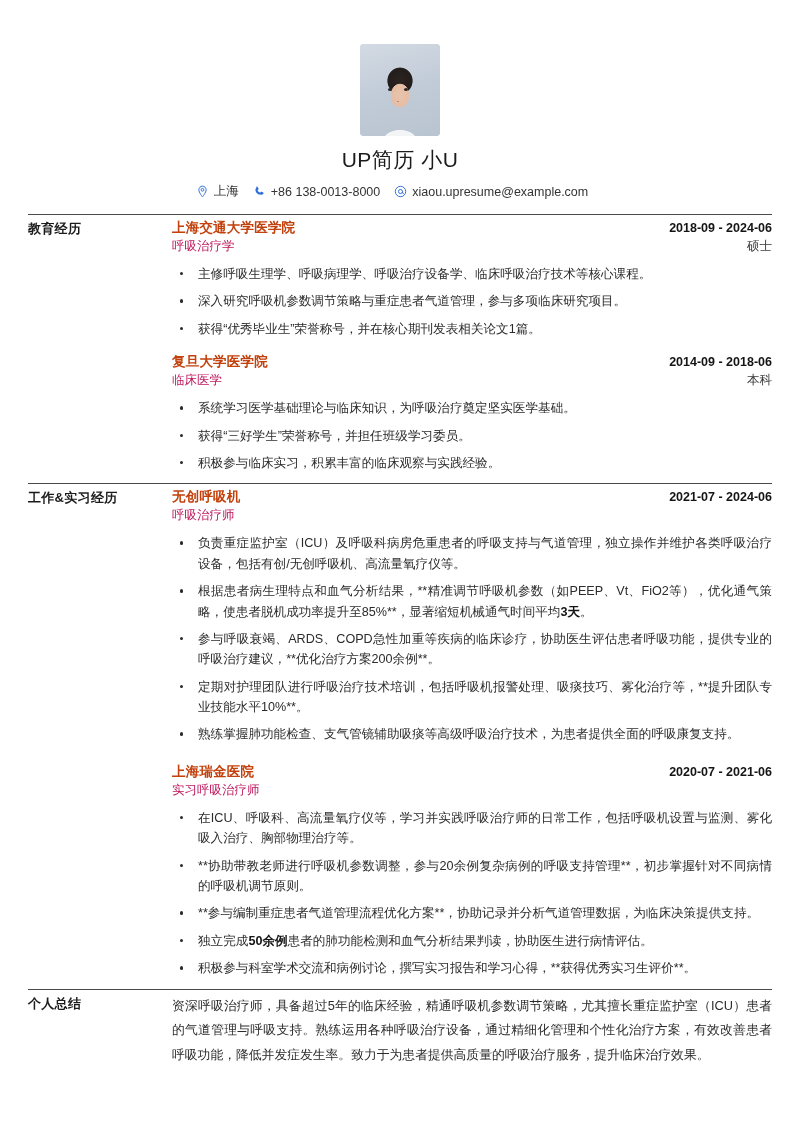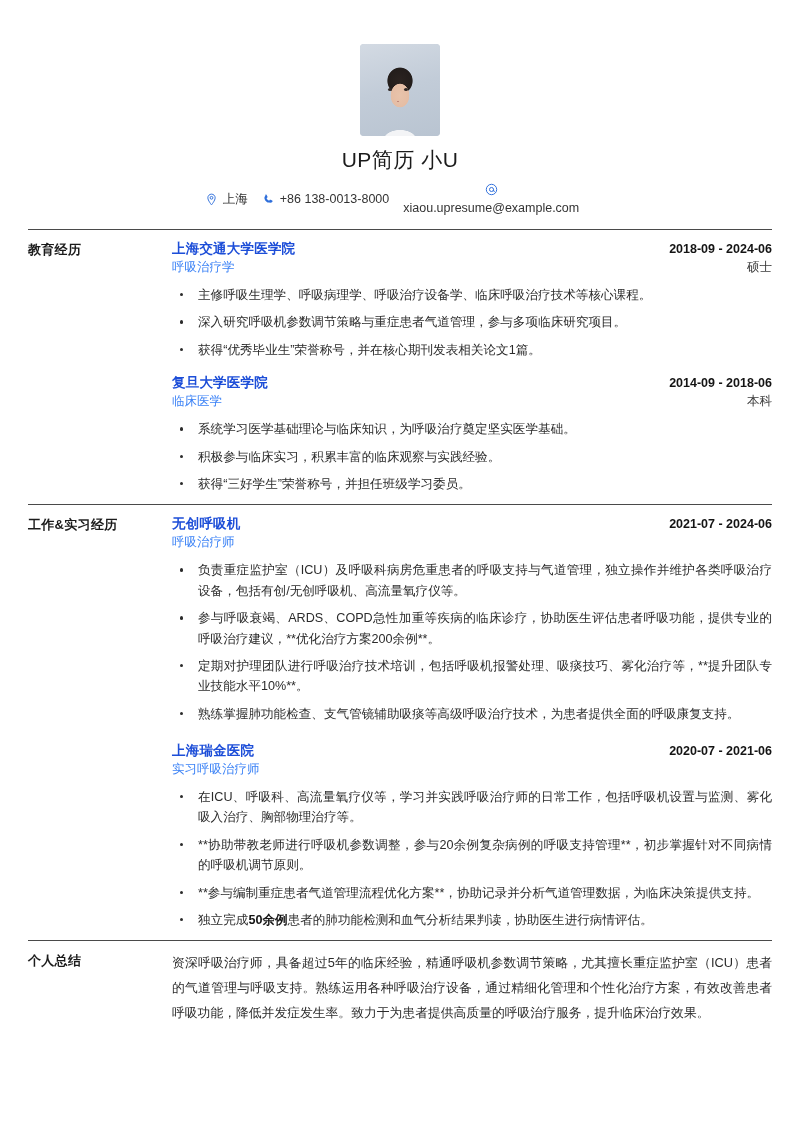--- a/index.html
+++ b/index.html
@@ -67,29 +67,29 @@
     font-size: 12.5px;
     color: #333333;
     flex-wrap: wrap;
   }
   .contact-item {
     display: inline-flex;
     align-items: center;
     gap: 5px;
     margin-right: 8px;
   }
-  .contact-item:last-child { margin-right: 16px; flex-direction: column; }
+  .contact-item:last-child { margin-right: 16px; }
   .c-icon { width: 13px; height: 13px; display: inline-block; flex: 0 0 auto; }
   .c-icon svg { display: block; }
 
   
   .section {
     display: flex;
     border-top: 1.6px solid #4a4a4a;
-    padding: 10px 0 10px 0;
+    padding: 4px 0 10px 0;
   }
   .sec-label {
     width: 144px;
     flex: 0 0 144px;
     font-size: 13px;
     font-weight: bold;
     color: #1b1b1b;
     padding-top: 1px;
     letter-spacing: 0.3px;
   }
@@ -103,32 +103,32 @@
   .entry:last-child { margin-bottom: 0; }
   .entry-row {
     display: flex;
     justify-content: space-between;
     align-items: baseline;
     gap: 12px;
   }
   .entry-title {
     font-size: 13.5px;
     font-weight: bold;
-    color: #1d4ed8;
+    color: #c2410c;
     letter-spacing: 0.2px;
   }
   .entry-date {
     font-size: 12.5px;
     font-weight: bold;
     color: #141414;
     white-space: nowrap;
   }
   .entry-sub {
     font-size: 12.5px;
-    color: #3b82f6;
+    color: #be185d;
   }
   .entry-meta {
     font-size: 12.5px;
     color: #3a3a3a;
     white-space: nowrap;
   }
   .entry-row.sub-row { margin-top: 1px; }
 
   ul.bullets {
     list-style: none;
@@ -229,22 +229,22 @@
         <div class="entry-row">
           <span class="entry-title">复旦大学医学院</span>
           <span class="entry-date">2014-09 - 2018-06</span>
         </div>
         <div class="entry-row sub-row">
           <span class="entry-sub">临床医学</span>
           <span class="entry-meta">本科</span>
         </div>
         <ul class="bullets">
           <li>系统学习医学基础理论与临床知识，为呼吸治疗奠定坚实医学基础。</li>
+          <li>获得“三好学生”荣誉称号，并担任班级学习委员。</li>
           <li>积极参与临床实习，积累丰富的临床观察与实践经验。</li>
-          <li>获得“三好学生”荣誉称号，并担任班级学习委员。</li>
         </ul>
       </div>
 
     </div>
   </div>
 
   <div class="section">
     <div class="sec-label">工作&amp;实习经历</div>
     <div class="sec-body">
 
@@ -252,40 +252,42 @@
         <div class="entry-row">
           <span class="entry-title">无创呼吸机</span>
           <span class="entry-date">2021-07 - 2024-06</span>
         </div>
         <div class="entry-row sub-row">
           <span class="entry-sub">呼吸治疗师</span>
           <span class="entry-meta"></span>
         </div>
         <ul class="bullets">
           <li>负责重症监护室（ICU）及呼吸科病房危重患者的呼吸支持与气道管理，独立操作并维护各类呼吸治疗设备，包括有创/无创呼吸机、高流量氧疗仪等。</li>
+          <li>根据患者病生理特点和血气分析结果，**精准调节呼吸机参数（如PEEP、Vt、FiO2等），优化通气策略，使患者脱机成功率提升至85%**，显著缩短机械通气时间平均<b>3天</b>。</li>
           <li>参与呼吸衰竭、ARDS、COPD急性加重等疾病的临床诊疗，协助医生评估患者呼吸功能，提供专业的呼吸治疗建议，**优化治疗方案200余例**。</li>
           <li>定期对护理团队进行呼吸治疗技术培训，包括呼吸机报警处理、吸痰技巧、雾化治疗等，**提升团队专业技能水平10%**。</li>
           <li>熟练掌握肺功能检查、支气管镜辅助吸痰等高级呼吸治疗技术，为患者提供全面的呼吸康复支持。</li>
         </ul>
       </div>
 
       <div class="entry" style="margin-top:18px;">
         <div class="entry-row">
           <span class="entry-title">上海瑞金医院</span>
           <span class="entry-date">2020-07 - 2021-06</span>
         </div>
         <div class="entry-row sub-row">
           <span class="entry-sub">实习呼吸治疗师</span>
           <span class="entry-meta"></span>
         </div>
         <ul class="bullets">
           <li>在ICU、呼吸科、高流量氧疗仪等，学习并实践呼吸治疗师的日常工作，包括呼吸机设置与监测、雾化吸入治疗、胸部物理治疗等。</li>
           <li>**协助带教老师进行呼吸机参数调整，参与20余例复杂病例的呼吸支持管理**，初步掌握针对不同病情的呼吸机调节原则。</li>
           <li>**参与编制重症患者气道管理流程优化方案**，协助记录并分析气道管理数据，为临床决策提供支持。</li>
           <li>独立完成<b>50余例</b>患者的肺功能检测和血气分析结果判读，协助医生进行病情评估。</li>
+          <li>积极参与科室学术交流和病例讨论，撰写实习报告和学习心得，**获得优秀实习生评价**。</li>
         </ul>
       </div>
 
     </div>
   </div>
 
   <div class="section">
     <div class="sec-label">个人总结</div>
     <div class="sec-body">
       <div class="summary-text">资深呼吸治疗师，具备超过5年的临床经验，精通呼吸机参数调节策略，尤其擅长重症监护室（ICU）患者的气道管理与呼吸支持。熟练运用各种呼吸治疗设备，通过精细化管理和个性化治疗方案，有效改善患者呼吸功能，降低并发症发生率。致力于为患者提供高质量的呼吸治疗服务，提升临床治疗效果。</div>

